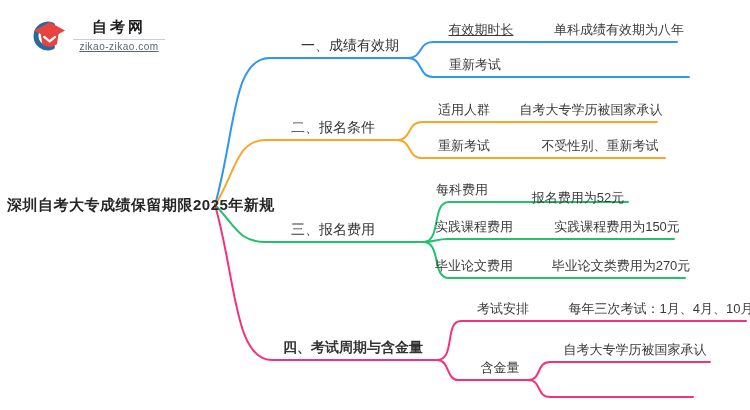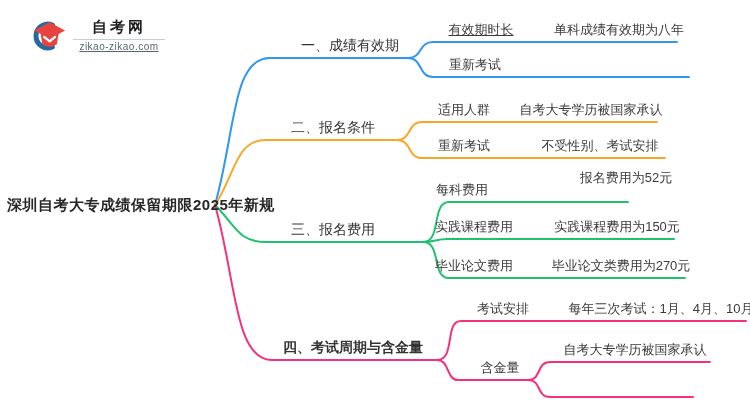--- a/index.html
+++ b/index.html
@@ -76,25 +76,25 @@
 
   <div class="node branch-label" style="left:350px;bottom:356px;">一、成绩有效期</div>
   <div class="node" style="left:481px;bottom:372px;text-decoration:underline;">有效期时长</div>
   <div class="node" style="left:619px;bottom:372px;">单科成绩有效期为八年</div>
   <div class="node" style="left:475px;bottom:337px;">重新考试</div>
 
   <div class="node branch-label" style="left:333px;bottom:274px;">二、报名条件</div>
   <div class="node" style="left:464px;bottom:292px;">适用人群</div>
   <div class="node" style="left:591px;bottom:292px;">自考大专学历被国家承认</div>
   <div class="node" style="left:464px;bottom:256px;">重新考试</div>
-  <div class="node" style="left:600px;bottom:256px;">不受性别、考试安排</div>
+  <div class="node" style="left:600px;bottom:256px;">不受性别、重新考试</div>
 
   <div class="node branch-label" style="left:333px;bottom:172px;">三、报名费用</div>
   <div class="node" style="left:462px;bottom:212px;">每科费用</div>
-  <div class="node" style="left:578px;bottom:224px;margin-left:48px;">报名费用为52元</div>
+  <div class="node" style="left:578px;bottom:204px;">报名费用为52元</div>
   <div class="node" style="left:474px;bottom:175px;">实践课程费用</div>
   <div class="node" style="left:617px;bottom:175px;">实践课程费用为150元</div>
   <div class="node" style="left:474px;bottom:136px;">毕业论文费用</div>
   <div class="node" style="left:621px;bottom:136px;">毕业论文类费用为270元</div>
 
   <div class="node branch-label" style="left:353px;bottom:54px;font-weight:bold;">四、考试周期与含金量</div>
   <div class="node" style="left:503px;bottom:93px;">考试安排</div>
   <div class="node" style="left:661px;bottom:93px;">每年三次考试：1月、4月、10月</div>
   <div class="node" style="left:500px;bottom:34px;">含金量</div>
   <div class="node" style="left:635px;bottom:52px;">自考大专学历被国家承认</div>

